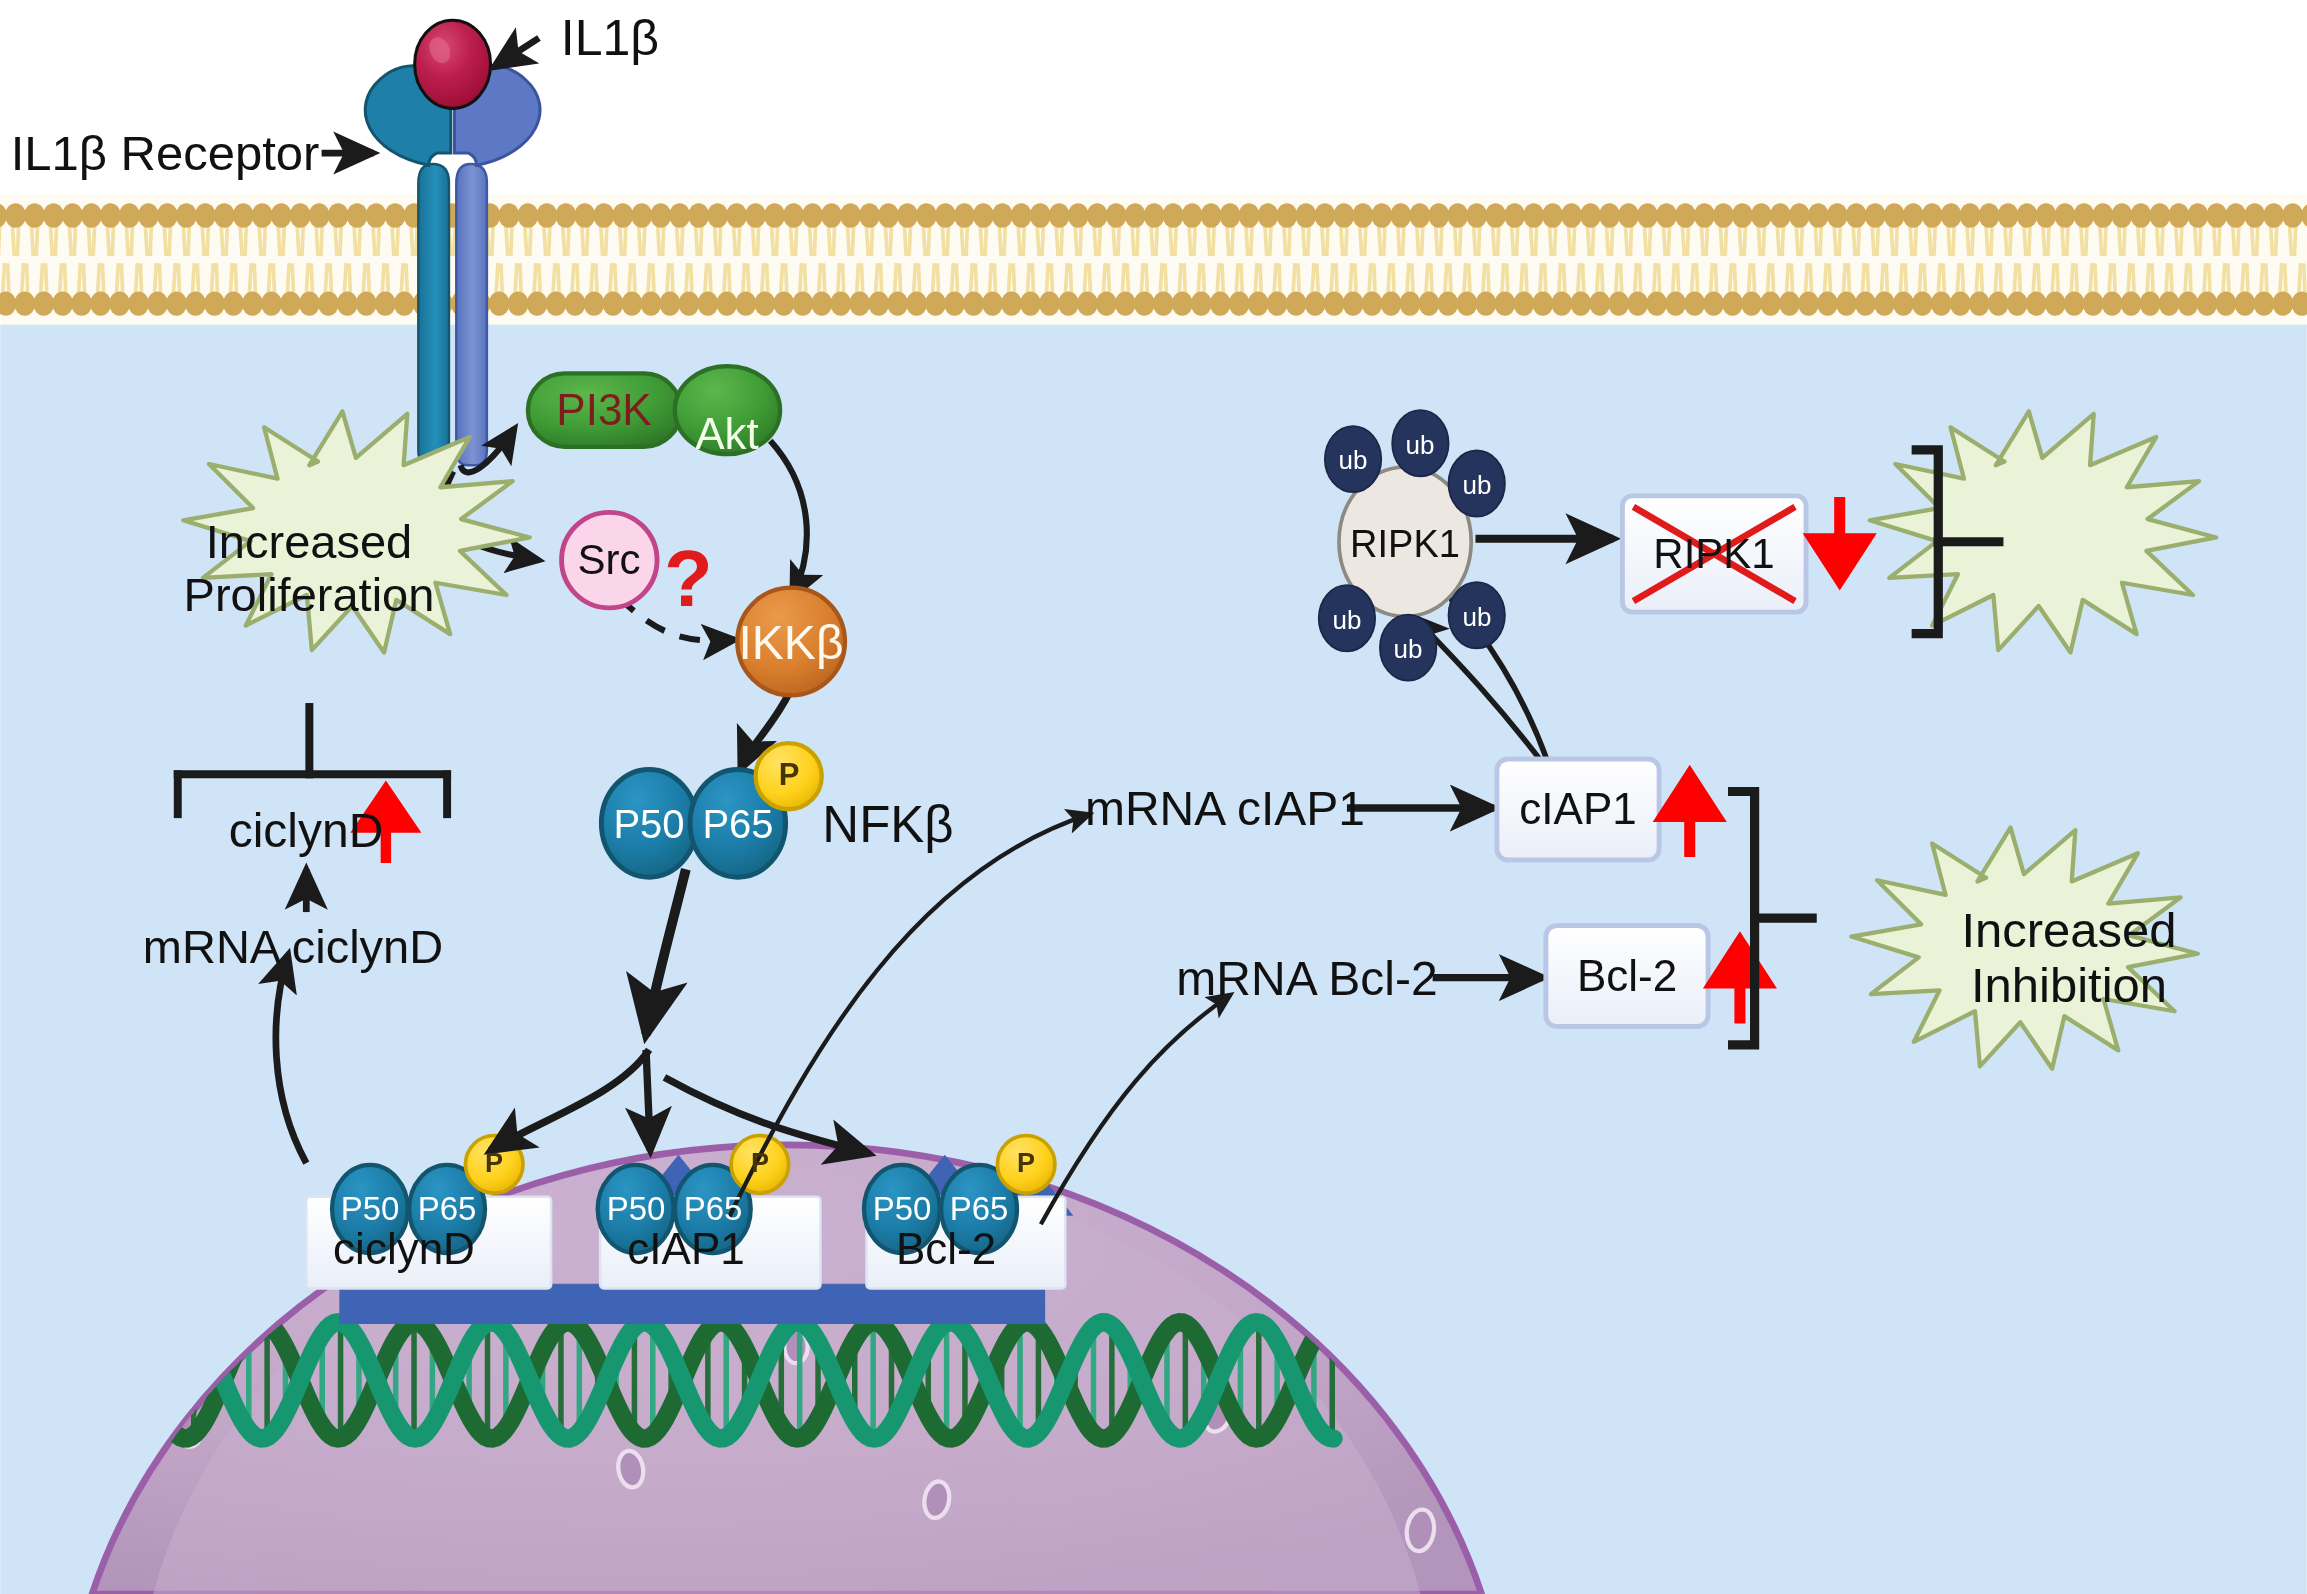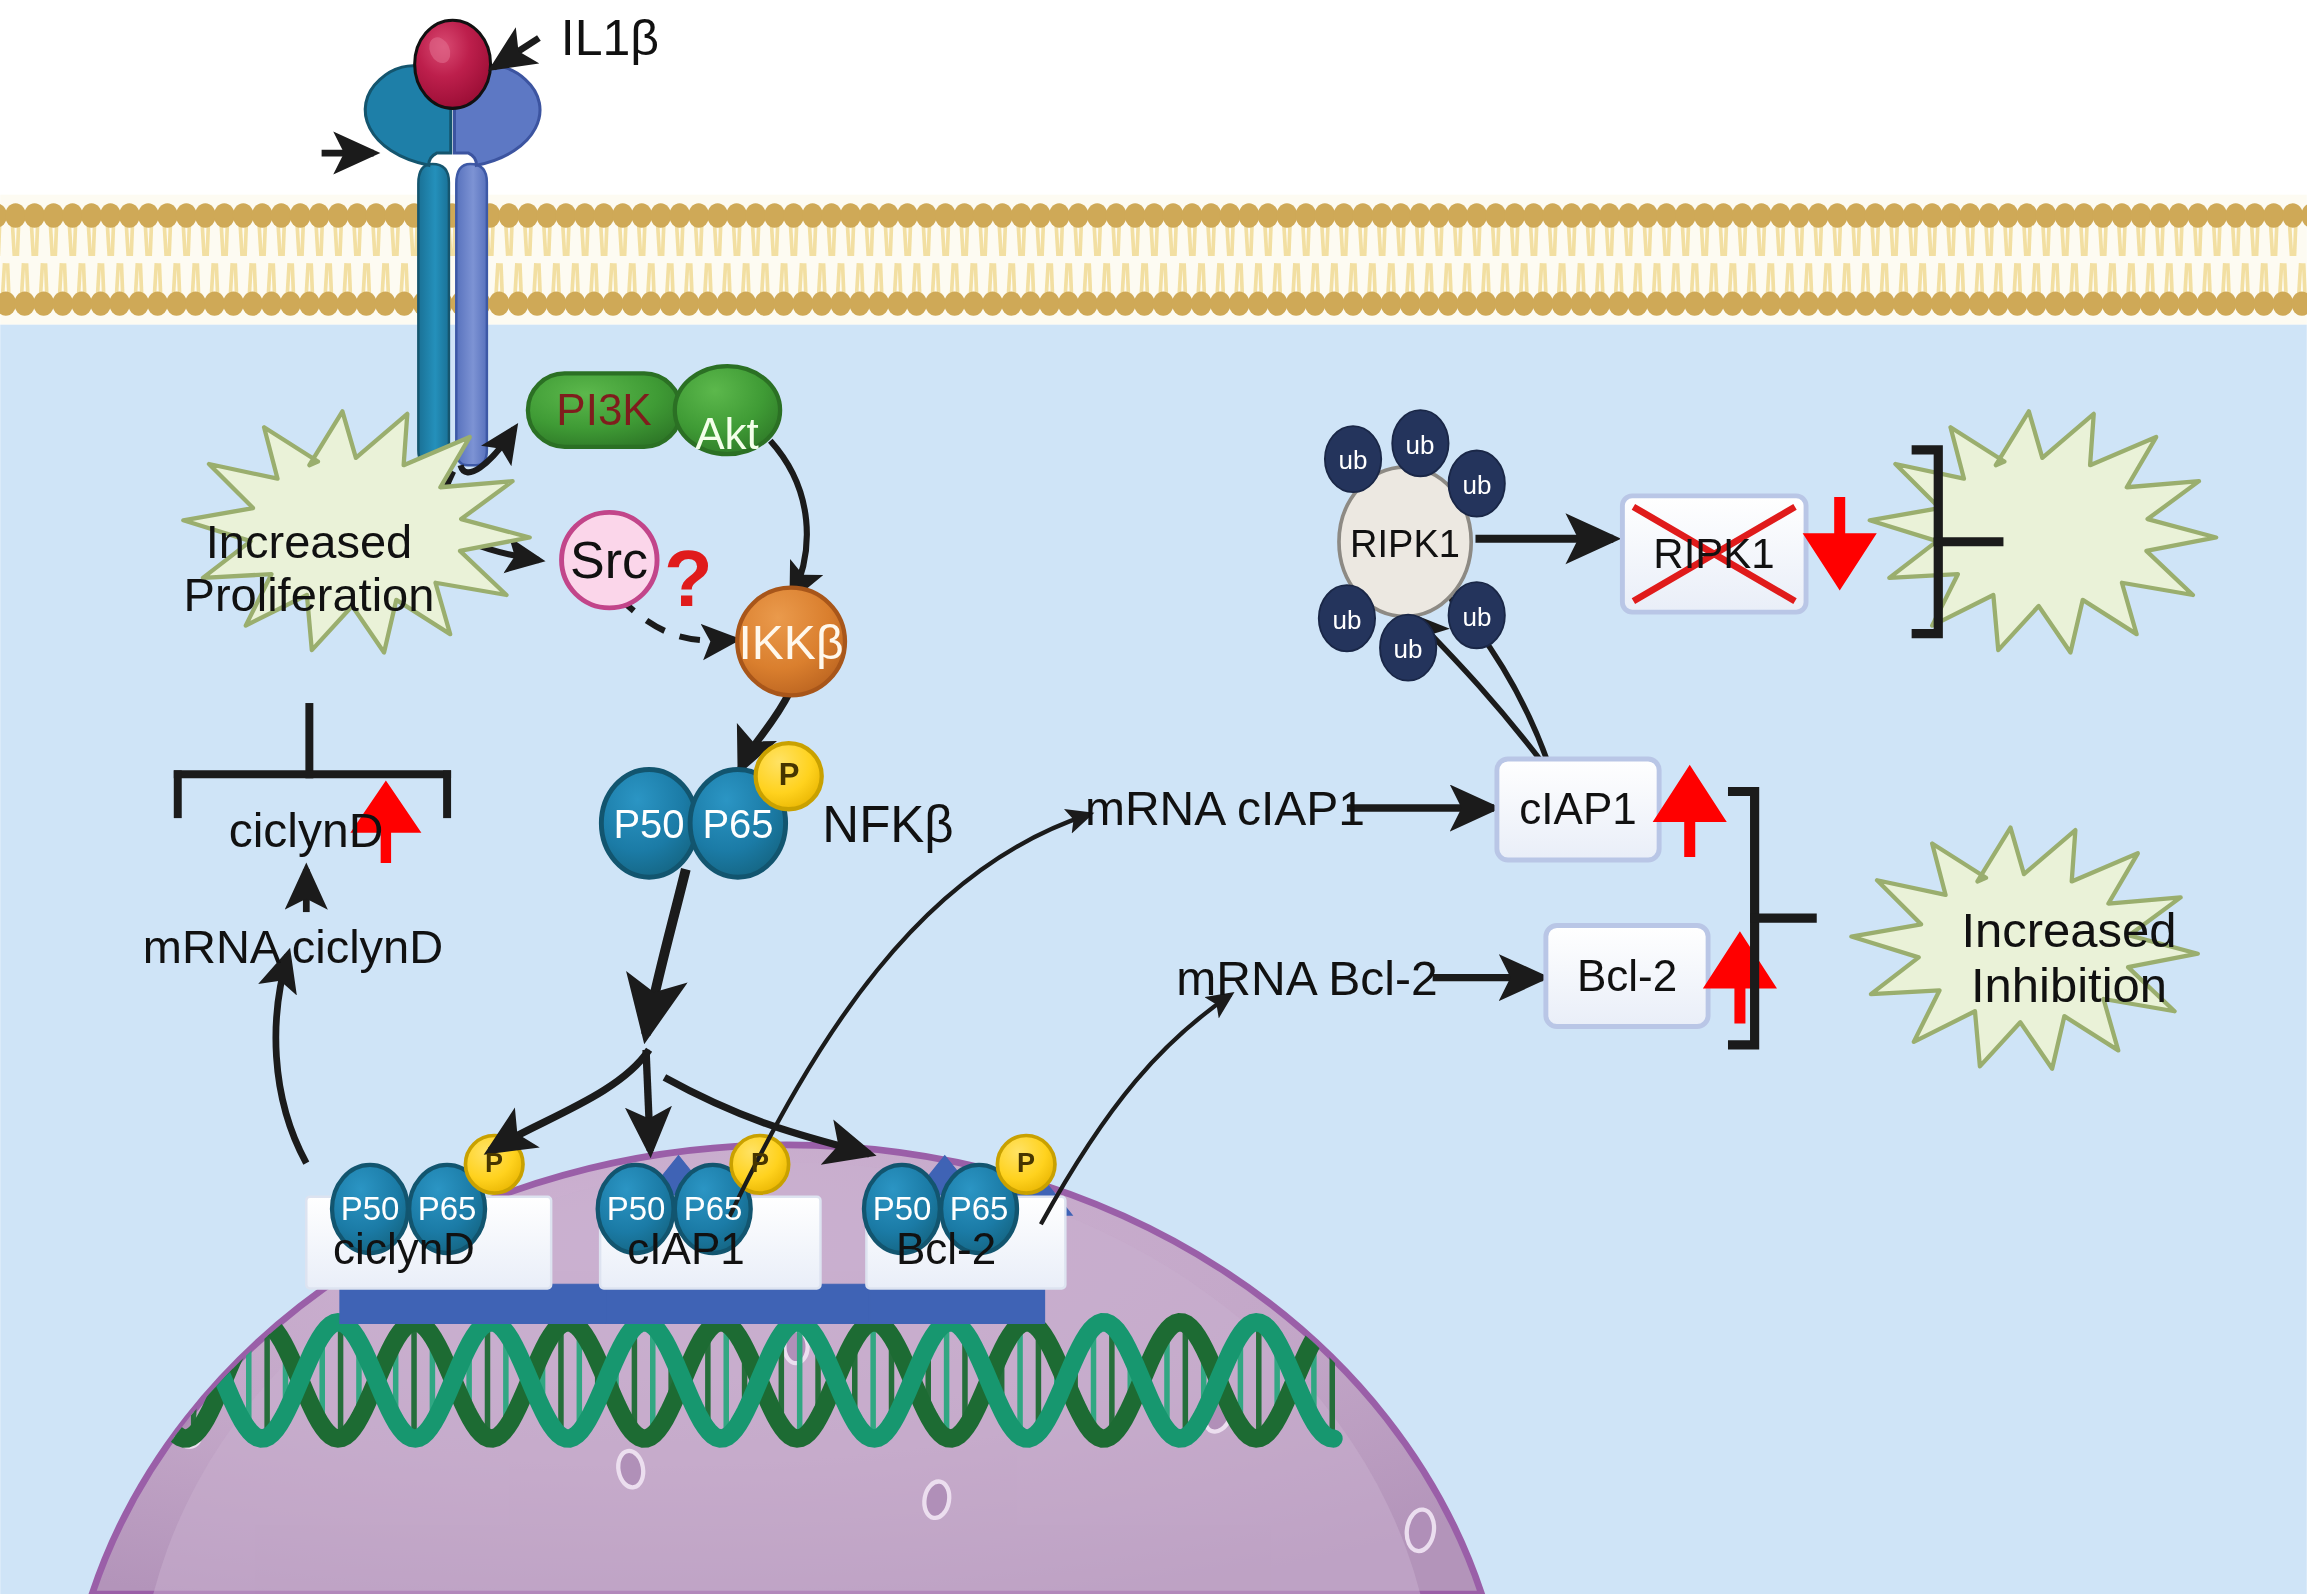--- a/index.html
+++ b/index.html
@@ -872,26 +872,27 @@
     <g>
       <path d="M2830,1293 L2866,1293 L2866,1707 L2830,1707"></path>
       <path d="M2866,1500 L2960,1500"></path>
     </g>
   </g>
 
 </svg>
 
 <div class="lbl ctr" style="left:610px;top:38px;font-size:50px;">IL1β</div>
 
+<div class="lbl ctr" style="left:165px;top:153px;font-size:49px;">IL1β Receptor</div>
 
 <div class="lbl ctr" style="left:604px;top:410px;font-size:44px;color:#7f1d1d;">PI3K</div>
 
 <div class="lbl ctr" style="left:727px;top:410px;font-size:44px;color:#f3ffe9;margin-top:24px;">Akt</div>
 
-<div class="lbl ctr" style="left:609px;top:560px;font-size:52px;color:#111;">Src</div>
+<div class="lbl ctr" style="left:609px;top:560px;font-size:42px;color:#111;">Src</div>
 
 <div class="lbl ctr" style="left:791px;top:642px;font-size:48px;color:#fff8ec;">IKKβ</div>
 
 <div class="lbl ctr" style="left:649px;top:824px;font-size:40px;color:#ffffff;">P50</div>
 <div class="lbl ctr" style="left:738px;top:824px;font-size:40px;color:#ffffff;">P65</div>
 <div class="lbl ctr" style="left:789px;top:775px;font-size:31px;color:#463500;font-weight:bold;">P</div>
 <div class="lbl ctr" style="left:888px;top:824px;font-size:51px;">NFKβ</div>
 
 <div class="lbl ctr" style="left:309px;top:569px;font-size:47px;line-height:1.12;">
   <div>Increased</div>

